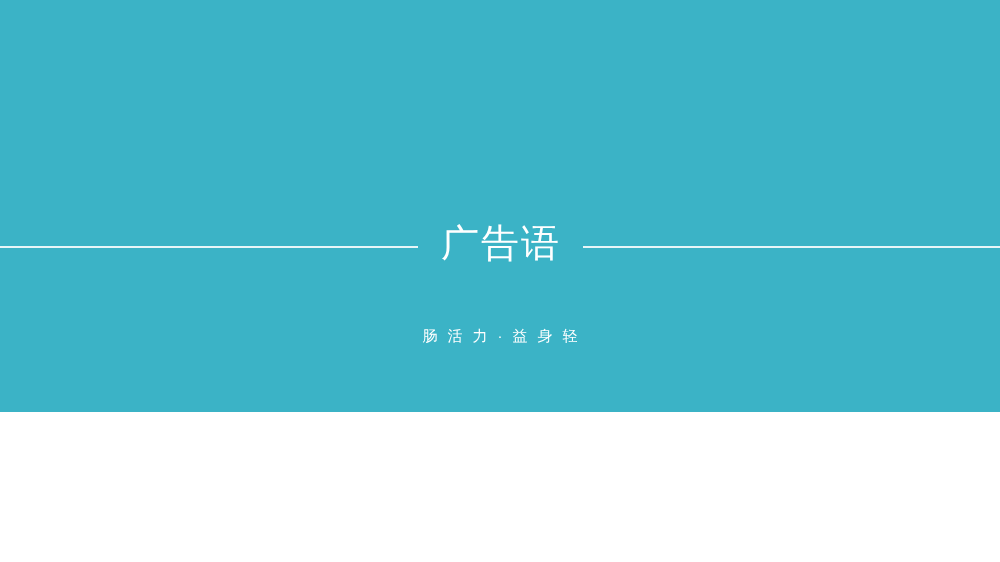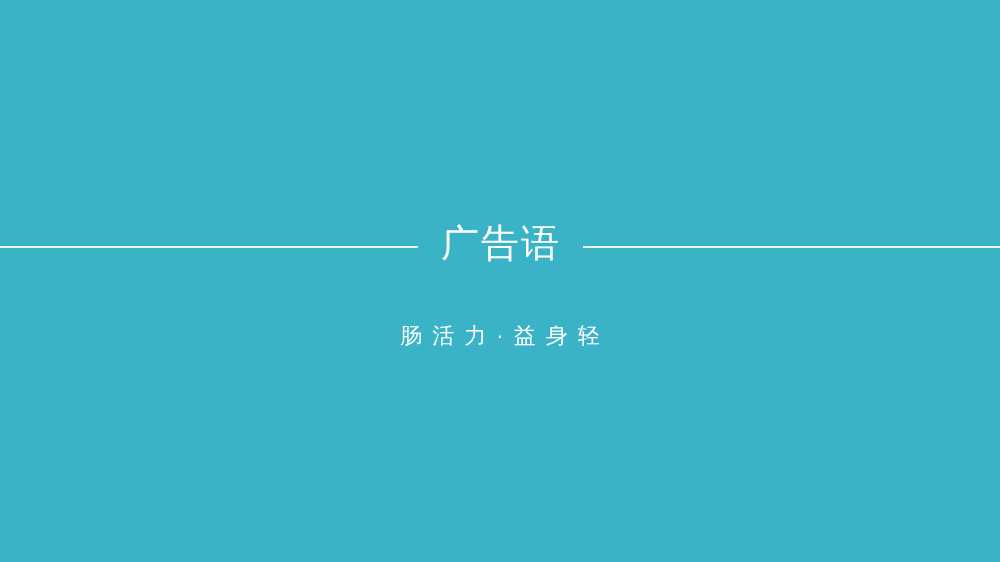--- a/index.html
+++ b/index.html
@@ -11,21 +11,21 @@
   body {
     width: 1000px;
     height: 562px;
     overflow: hidden;
     font-family: "Liberation Sans", "DejaVu Sans", sans-serif;
   }
 
   #slide {
     position: relative;
     width: 1000px;
-    height: 562px;
+    height: 412px;
     background: #3bb3c6;
     overflow: hidden;
   }
 
   
   .rule-band {
     position: absolute;
     left: 0;
     top: 246px;
     width: 1000px;
@@ -68,21 +68,21 @@
     position: absolute;
     left: 0;
     top: 318px;
     width: 1000px;
     text-align: center;
   }
 
   .subtitle {
     display: inline-block;
     color: #ffffff;
-    font-size: 22px;
+    font-size: 15px;
     line-height: 36px;
     font-weight: 300;
     letter-spacing: 10px;
     text-indent: 10px;
     white-space: nowrap;
   }
 </style>
 </head>
 <body>
 

